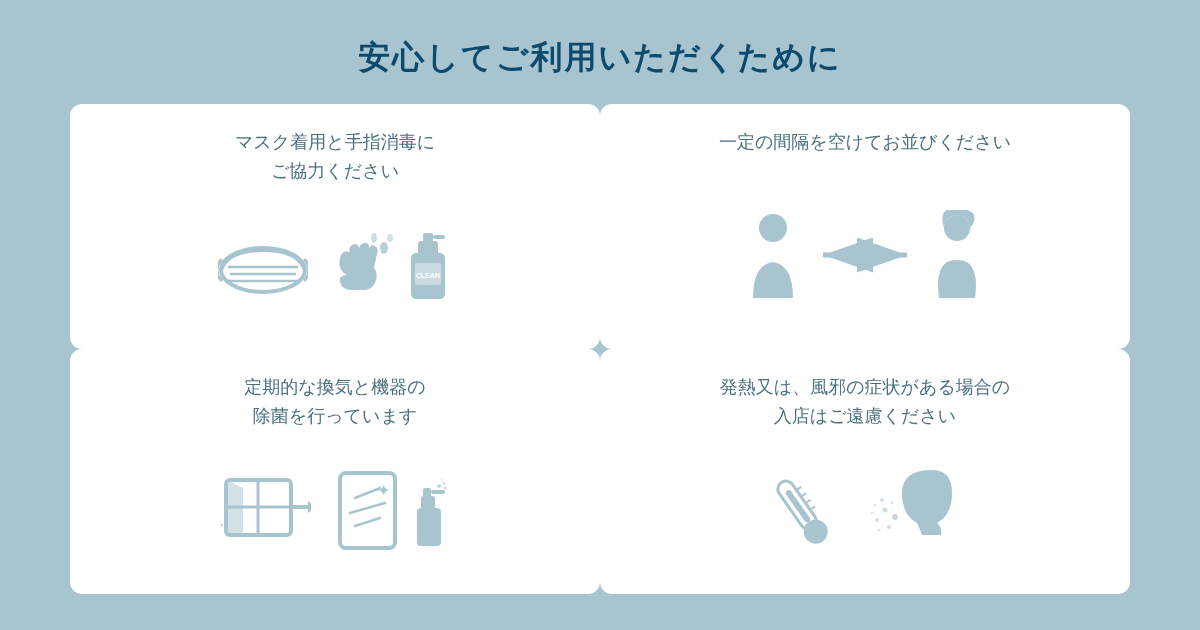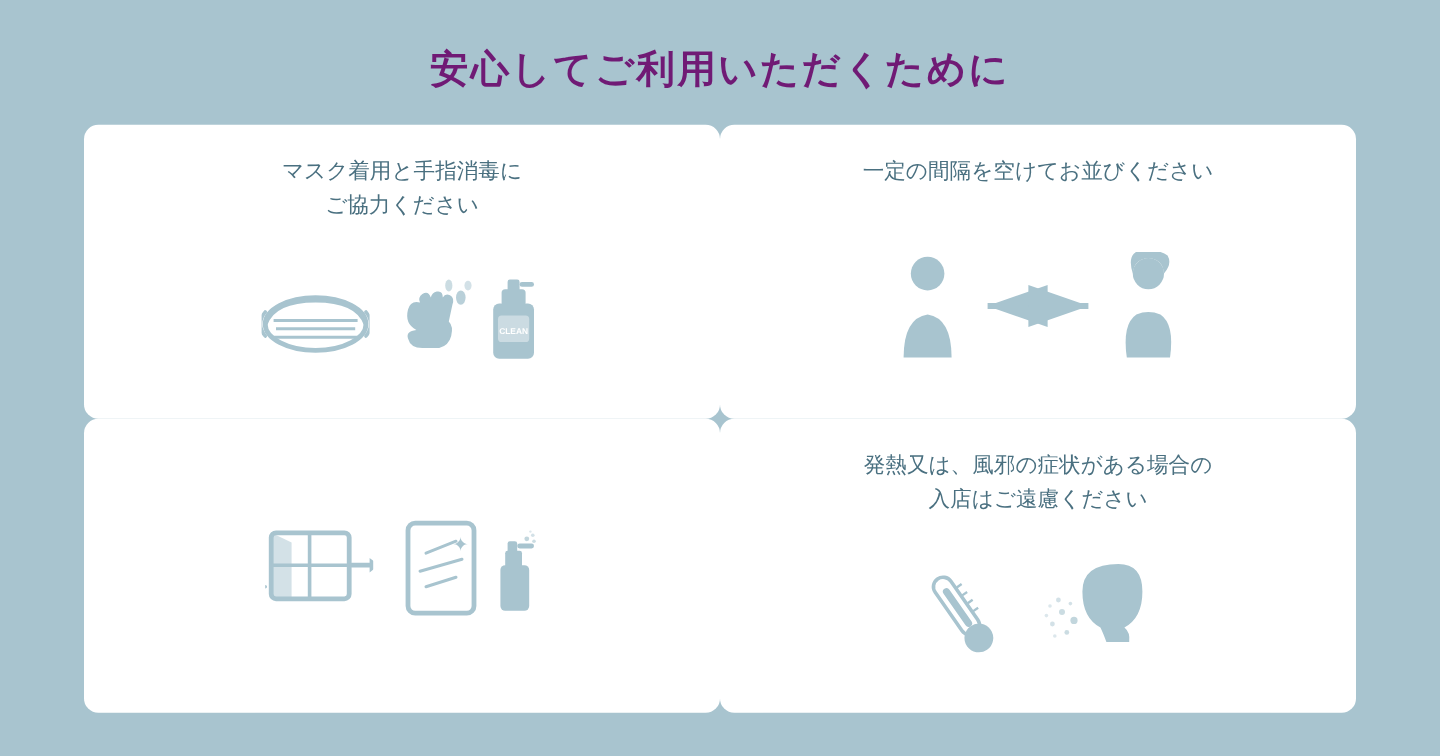--- a/index.html
+++ b/index.html
@@ -8,21 +8,21 @@
       height: 630px;
       background-color: #a8c4cf;
       display: flex;
       flex-direction: column;
       align-items: center;
       justify-content: center;
       font-family: "Hiragino Sans", "Hiragino Kaku Gothic ProN", "Yu Gothic", "Meiryo", sans-serif;
       overflow: hidden;
     }
     .page-title {
-      color: #701a75;
+      color: #0c4a6e;
       font-size: 32px;
       font-weight: bold;
       margin-bottom: 24px;
       letter-spacing: 2px;
       text-align: center;
     }
     .grid {
       display: grid;
       grid-template-columns: 1fr 1fr;
       grid-template-rows: 1fr 1fr;
@@ -146,20 +146,22 @@
         <circle cx="30" cy="18" r="13" fill="#a8c4cf"></circle>
 
         <path d="M17 18 Q18 6 30 5 Q42 6 43 18 Q50 10 46 3 Q38 -3 22 -1 Q12 2 17 18Z" fill="#a8c4cf"></path>
 
         <path d="M12 88 Q8 60 20 52 Q30 48 40 52 Q52 60 48 88Z" fill="#a8c4cf"></path>
       </svg>
     </div>
   </div>
 
   <div class="card">
+    <div class="card-title" style="white-space:pre-line;">定期的な換気と機器の
+除菌を行っています</div>
     <div class="card-icons">
 
       <svg width="90" height="80" viewBox="0 0 90 80">
 
         <rect x="5" y="10" width="65" height="55" rx="4" fill="none" stroke="#a8c4cf" stroke-width="4"></rect>
 
         <line x1="37" y1="10" x2="37" y2="65" stroke="#a8c4cf" stroke-width="3"></line>
         <line x1="5" y1="37" x2="70" y2="37" stroke="#a8c4cf" stroke-width="3"></line>
 
         <path d="M5 10 L22 18 L22 65 L5 65Z" fill="#a8c4cf" opacity="0.5"></path>

